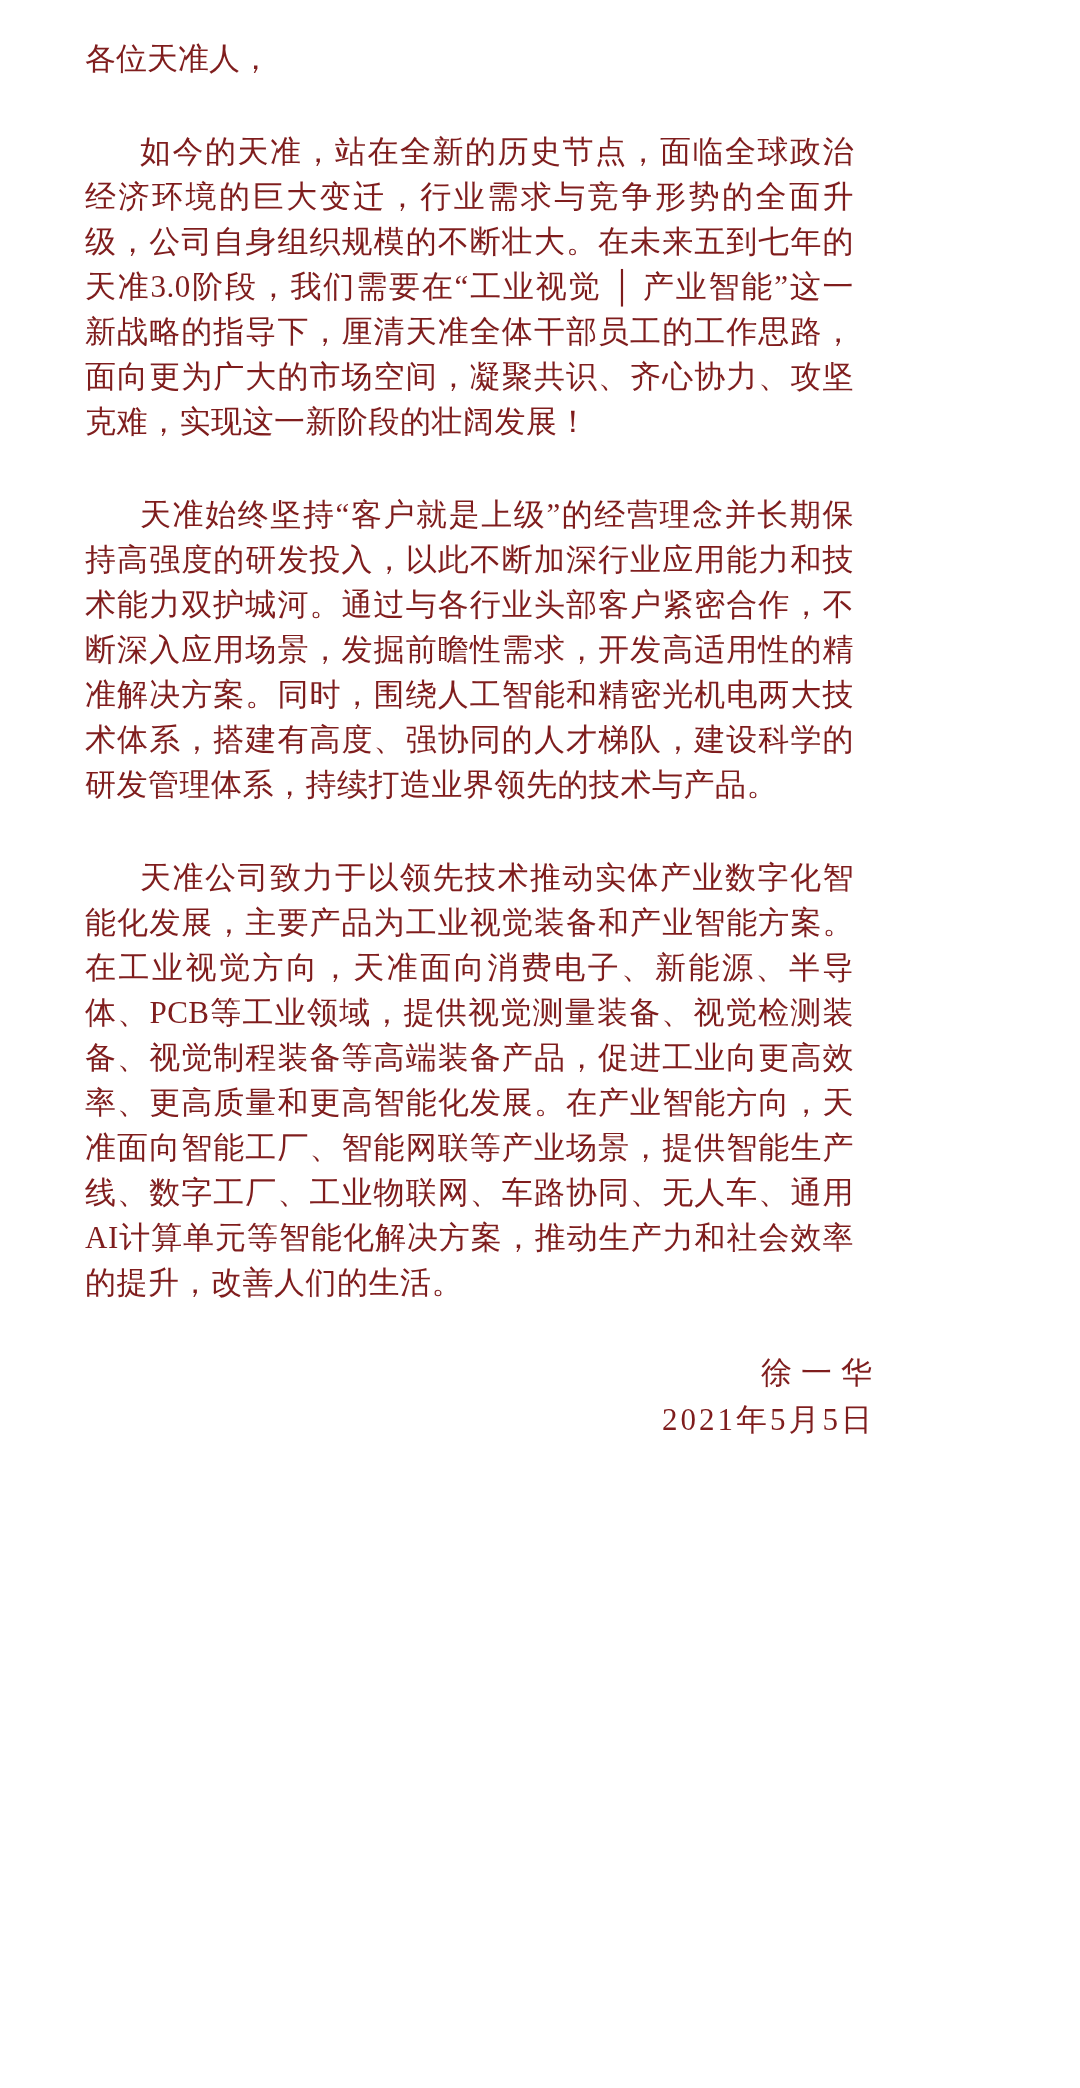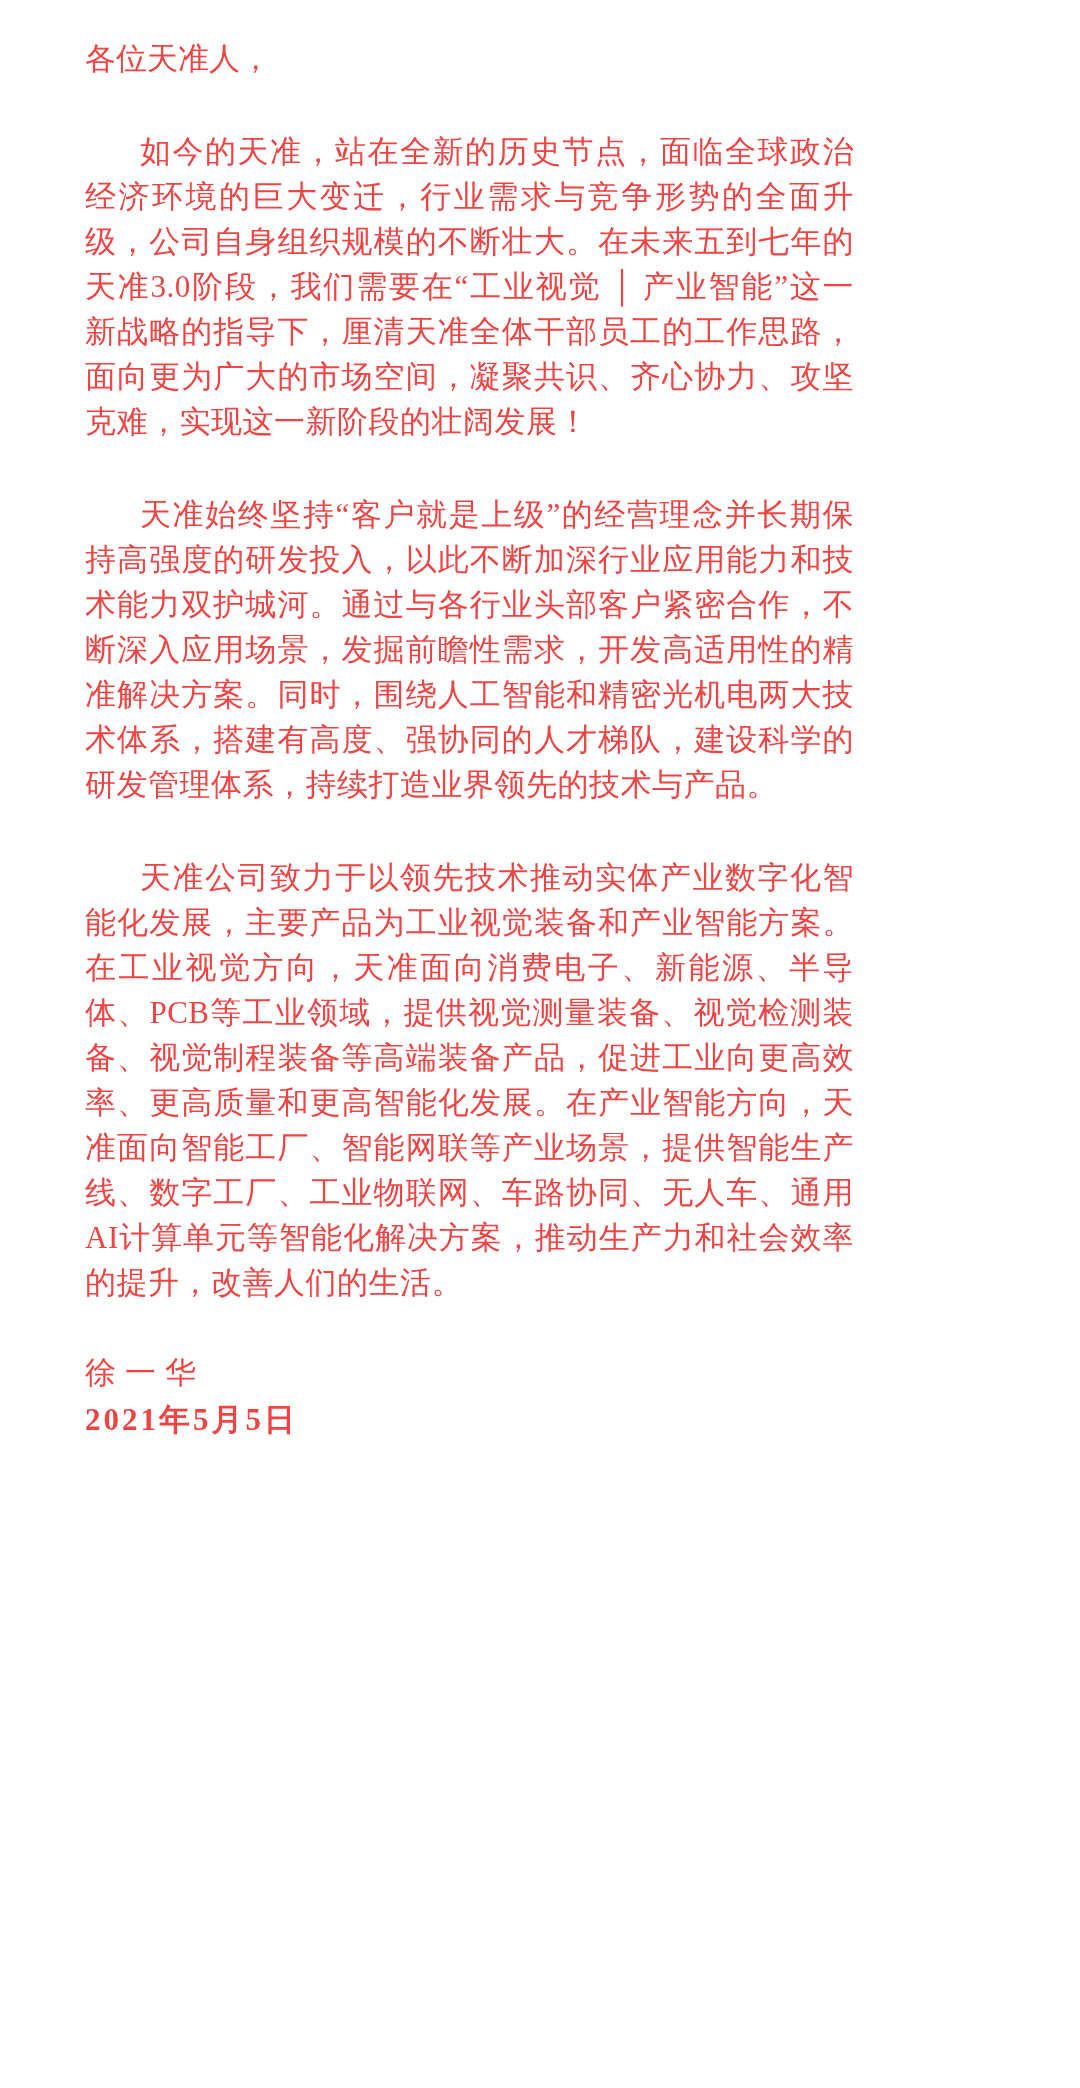--- a/index.html
+++ b/index.html
@@ -14,47 +14,47 @@
   }
   .page {
     box-sizing: border-box;
     width: 944px;
     height: 2088px;
     padding: 36px 90px 0 85px;
     background: #ffffff;
     font-family: "Liberation Serif", "DejaVu Serif", serif;
     font-size: 31px;
     line-height: 45px;
-    color: #ef4444;
+    color: #7f1d1d;
     -webkit-font-smoothing: antialiased;
   }
   .salutation {
     margin: 0;
     text-align: left;
   }
   p.para {
     margin: 48px 0 0 0;
     text-align: justify;
     text-indent: 55px;
     letter-spacing: 0.5px;
   }
   .signature-block {
     margin-top: 45px;
+    text-align: right;
     margin-right: -18px;
   }
   .signature-name {
     margin: 0;
     letter-spacing: 9px;
     margin-right: -9px; 
   }
   .signature-date {
     margin: 2px 16px 0 0;
     letter-spacing: 3px;
     margin-right: -3px; 
-    font-weight: bold;
   }
 </style>
 </head>
 <body>
 
 <div class="page">
 
   <p class="salutation">各位天准人，</p>
 
 

